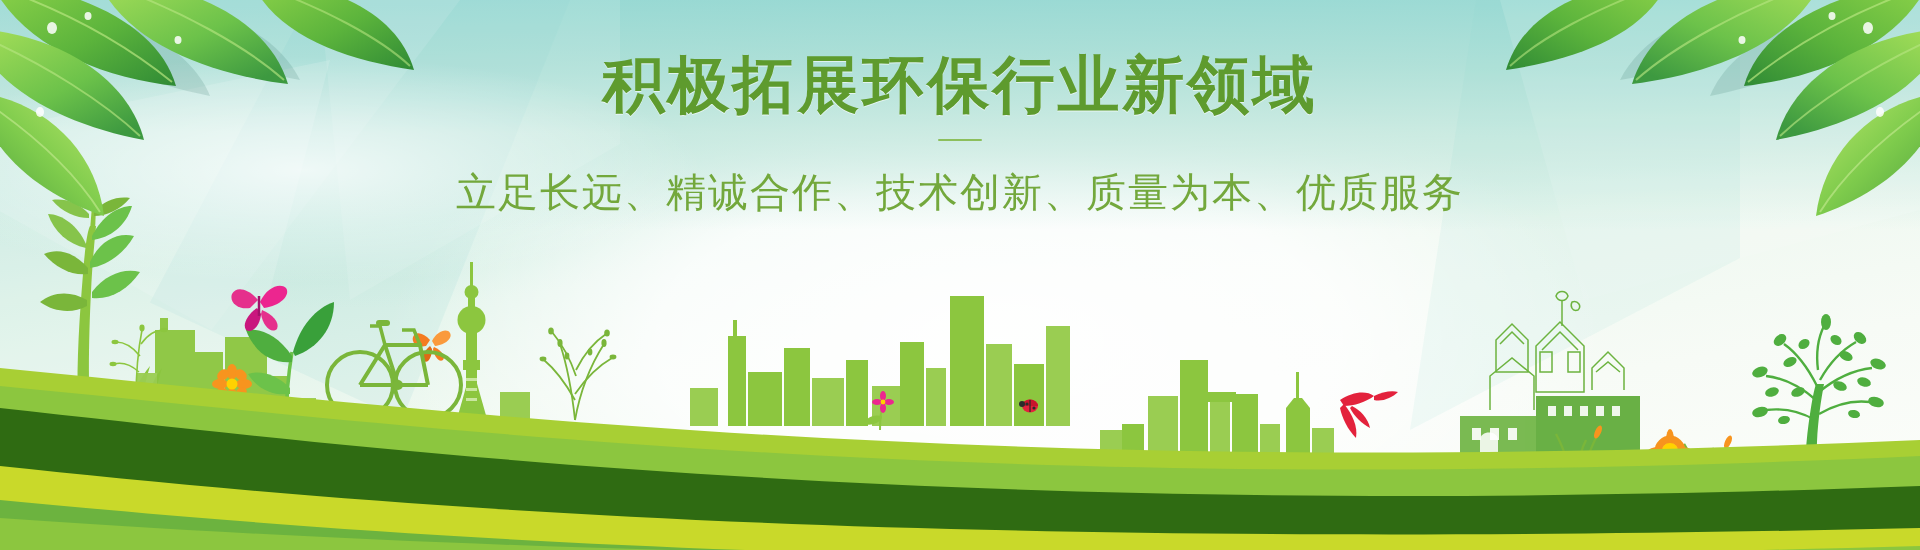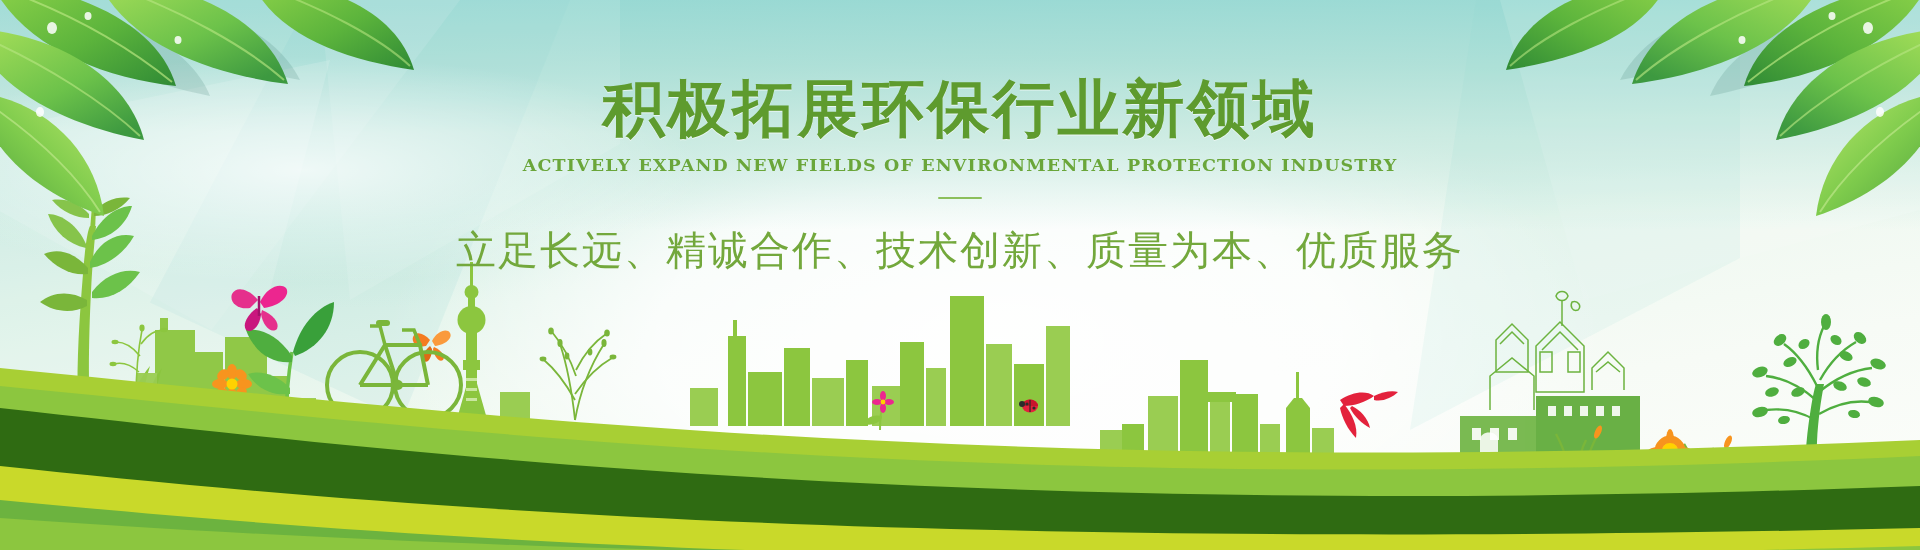--- a/index.html
+++ b/index.html
@@ -43,21 +43,21 @@
     position:absolute;left:0;top:40px;width:760px;height:260px;
     background:radial-gradient(ellipse at 40% 50%, rgba(255,255,255,.75) 0%, rgba(255,255,255,0) 62%);
   }
 
   
   .textwrap{
     position:absolute;left:0;top:0;width:100%;
     text-align:center;z-index:14;
   }
   .title-cn{
-    margin:0;padding-top:76px;
+    margin:0;padding-top:52px;
     font-family:"DejaVu Serif","Liberation Serif",serif;
     font-weight:bold;
     font-size:62px;
     letter-spacing:3px;
     color:#5e9b2e;
     text-shadow:0 1px 0 rgba(255,255,255,.6);
     line-height:1.05;
   }
   .title-en{
     margin:14px 0 0 0;
@@ -489,18 +489,17 @@
     <g fill="#ffffff" opacity=".85">
       <ellipse cx="368" cy="28" rx="5" ry="6"></ellipse>
       <ellipse cx="332" cy="16" rx="3.5" ry="4"></ellipse>
       <ellipse cx="380" cy="112" rx="4" ry="5"></ellipse>
       <ellipse cx="242" cy="40" rx="3.5" ry="4"></ellipse>
     </g>
   </svg>
 
   <div class="textwrap">
     <h1 class="title-cn">积极拓展环保行业新领域</h1>
-    <p class="title-en">ACTIVELY EXPAND NEW FIELDS OF ENVIRONMENTAL PROTECTION INDUSTRY</p>
     <div class="divider"></div>
     <p class="slogan">立足长远、精诚合作、技术创新、质量为本、优质服务</p>
   </div>
 
 </div>
 
 </body></html>

